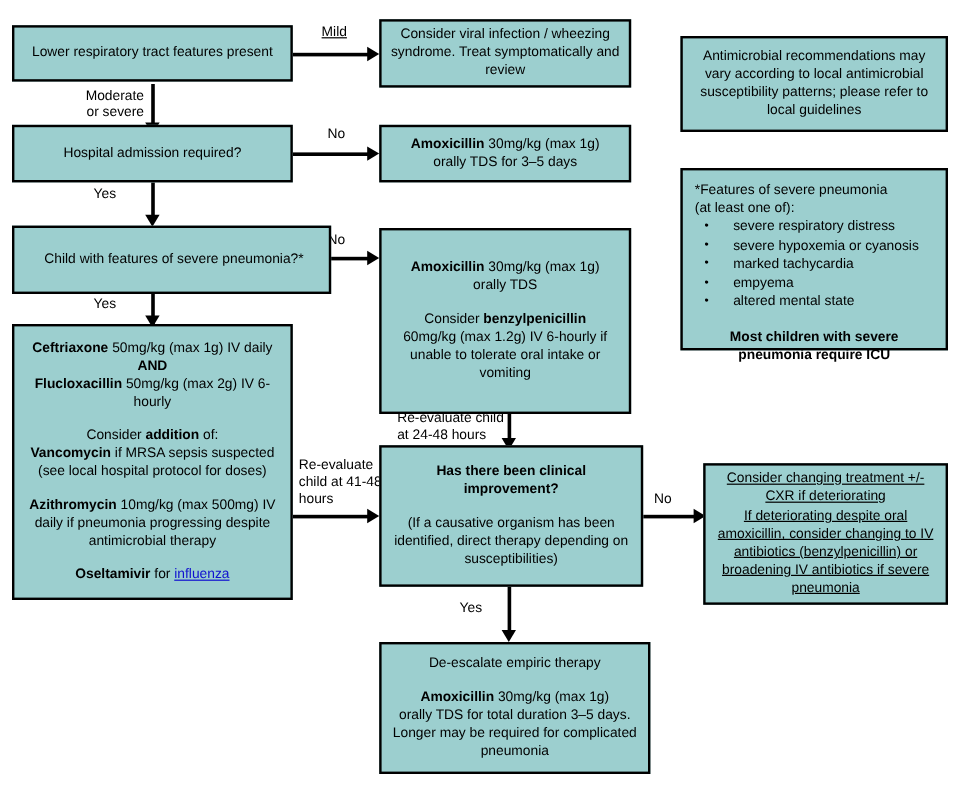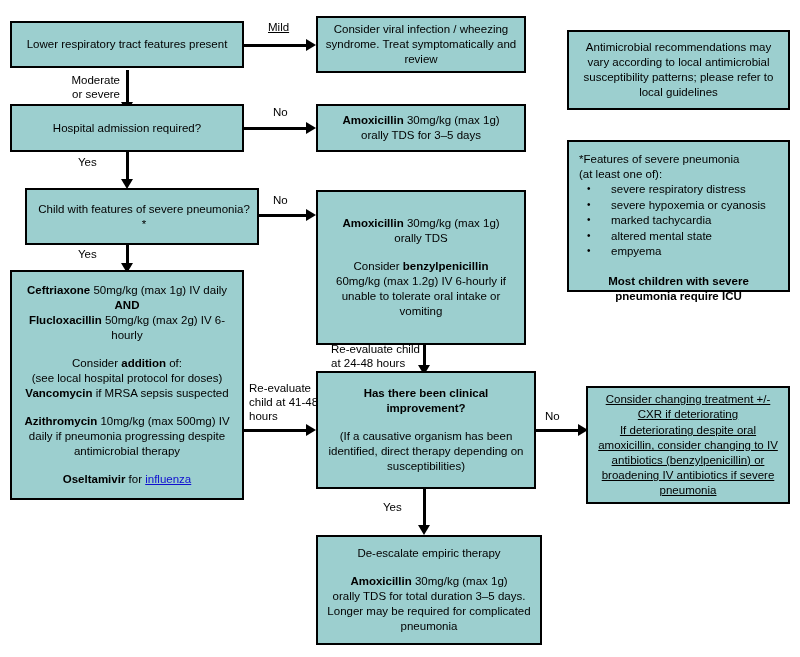--- a/index.html
+++ b/index.html
@@ -150,40 +150,40 @@
 
   <div class="box" style="left:316px;top:16px;width:210px;height:57px;">
     <p>Consider viral infection / wheezing syndrome. Treat symptomatically and review</p>
   </div>
 
   <div class="box" style="left:316px;top:104px;width:210px;height:48px;">
     <p><b>Amoxicillin</b><span> 30mg/kg (max 1g)</span></p>
     <p>orally TDS for 3–5 days</p>
   </div>
 
-  <div class="box" style="left:25px;top:188px;width:234px;height:57px;padding-left:10px;">
+  <div class="box" style="left:10px;top:188px;width:266px;height:57px;padding-left:10px;">
     <p>Child with features of severe pneumonia?*</p>
   </div>
 
   <div class="box" style="left:316px;top:190px;width:210px;height:155px;">
     <p><b>Amoxicillin</b><span> 30mg/kg (max 1g)</span></p>
     <p>orally TDS</p>
     <div class="gap"></div>
     <p><span>Consider </span><b>benzylpenicillin</b></p>
     <p>60mg/kg (max 1.2g) IV 6-hourly if unable to tolerate oral intake or vomiting</p>
   </div>
 
   <div class="box" style="left:10px;top:270px;width:234px;height:230px;justify-content:flex-start;padding-top:11px;">
     <p><b>Ceftriaxone</b><span> 50mg/kg (max 1g) IV daily</span></p>
     <p><b>AND</b></p>
     <p><b>Flucloxacillin</b><span> 50mg/kg (max 2g) IV 6-hourly</span></p>
     <div class="gap"></div>
     <p><span>Consider </span><b>addition</b><span> of:</span></p>
+    <p><b>Vancomycin</b><span> if MRSA sepsis suspected</span></p>
     <p>(see local hospital protocol for doses)</p>
-    <p><b>Vancomycin</b><span> if MRSA sepsis suspected</span></p>
     <div class="gap"></div>
     <p><b>Azithromycin</b><span> 10mg/kg (max 500mg) IV daily if pneumonia progressing despite antimicrobial therapy</span></p>
     <div class="gap"></div>
     <p><b>Oseltamivir</b><span> for </span><a class="lnk" href="#">influenza</a></p>
   </div>
 
   <div class="box" style="left:316px;top:371px;width:220px;height:118px;">
     <p><b>Has there been clinical improvement?</b></p>
     <div class="gap"></div>
     <p>(If a causative organism has been identified, direct therapy depending on susceptibilities)</p>
@@ -206,22 +206,22 @@
     <p>Antimicrobial recommendations may vary according to local antimicrobial susceptibility patterns; please refer to local guidelines</p>
   </div>
 
   <div class="box listbox" style="left:567px;top:140px;width:223px;height:152px;">
     <p>*Features of severe pneumonia</p>
     <p>(at least one of):</p>
     <ul>
       <li>severe respiratory distress</li>
       <li>severe hypoxemia or cyanosis</li>
       <li>marked tachycardia</li>
+      <li>empyema</li>
       <li>altered mental state</li>
-      <li>empyema</li>
     </ul>
     <div class="center">
       <div>Most children with severe</div>
       <div>pneumonia require ICU</div>
     </div>
   </div>
 
 </div>
 
 </body></html>

